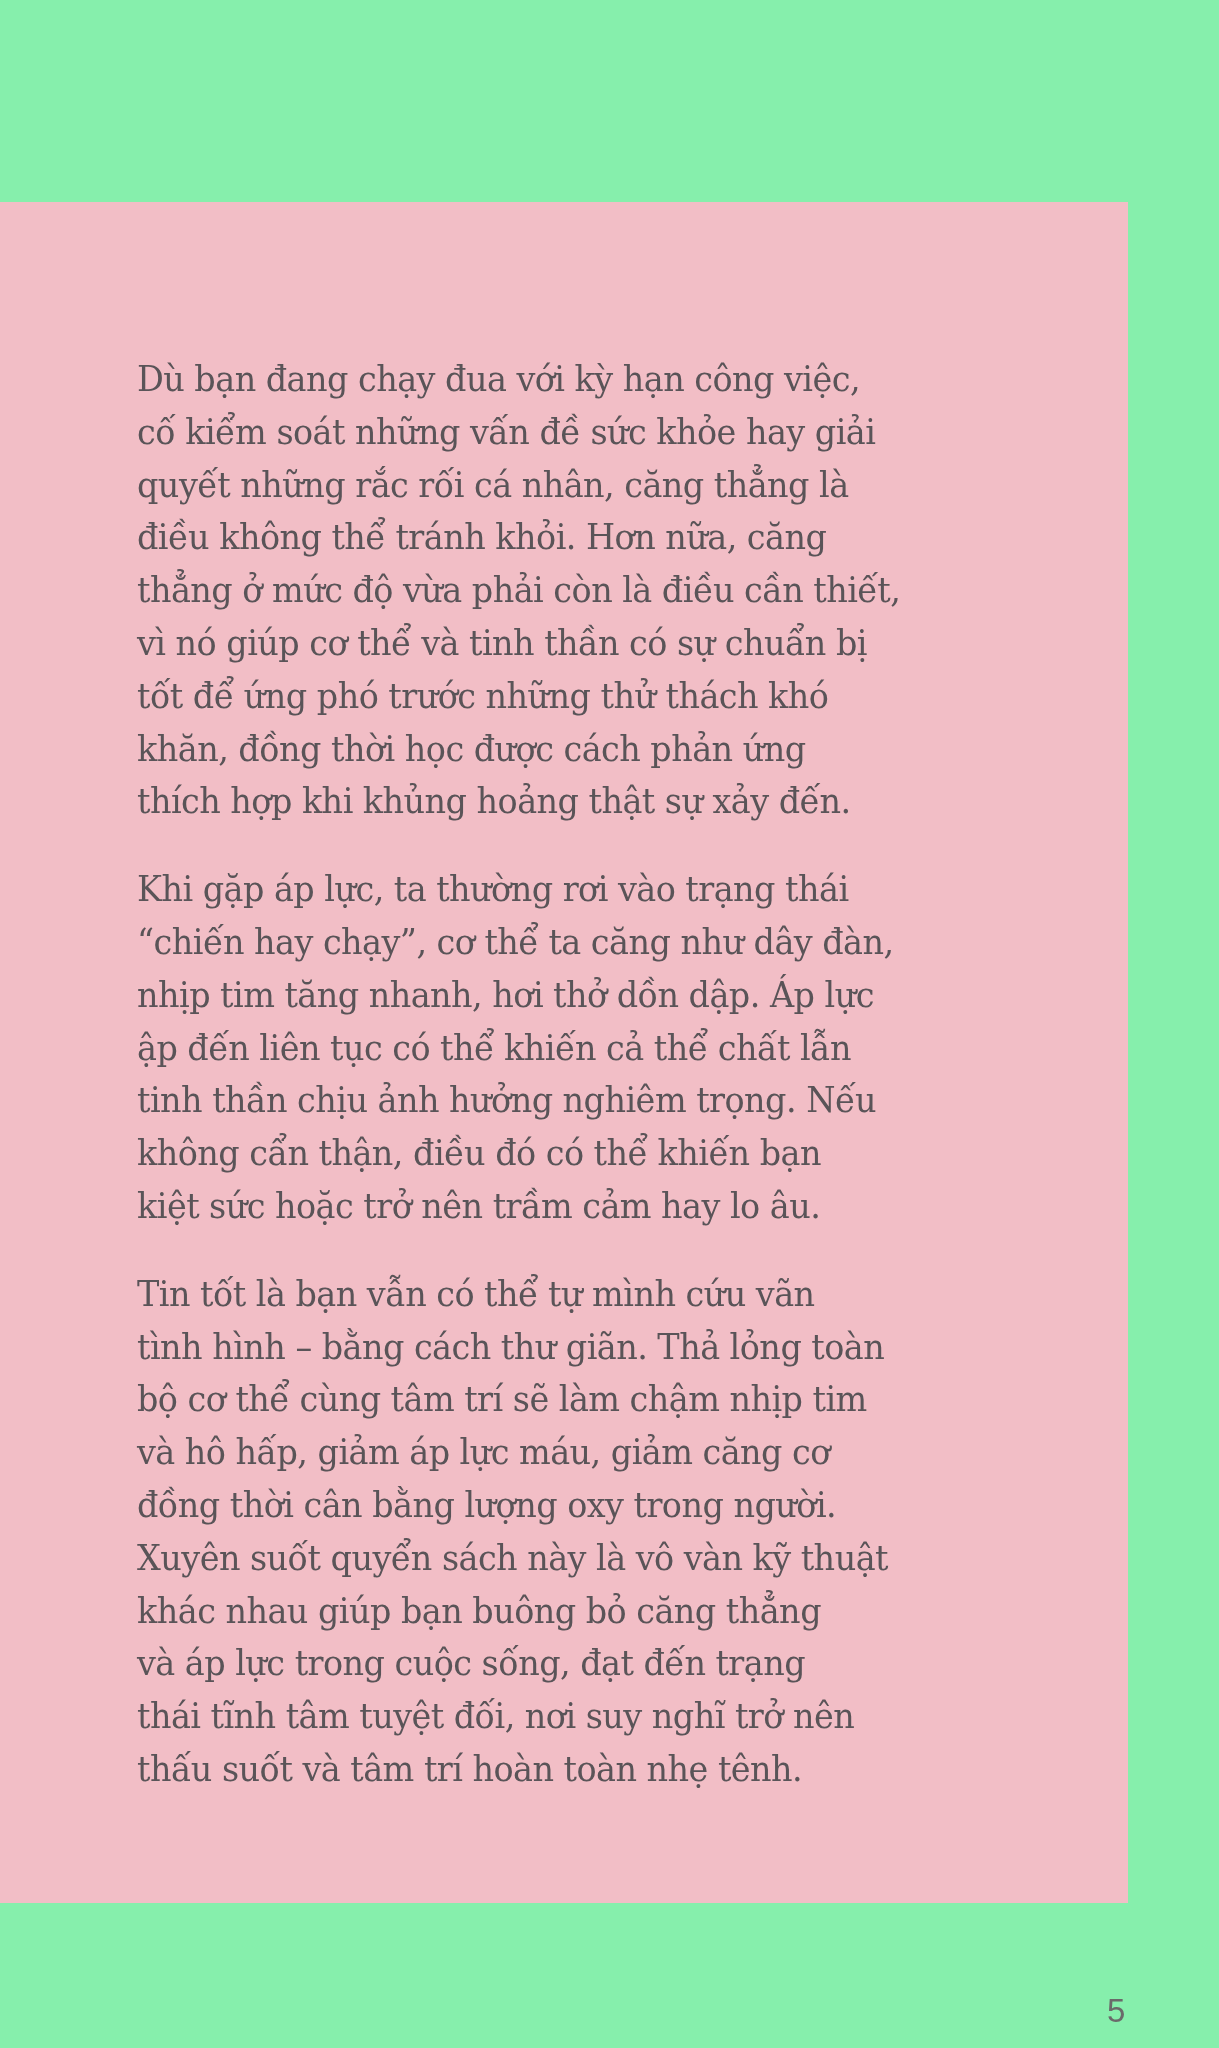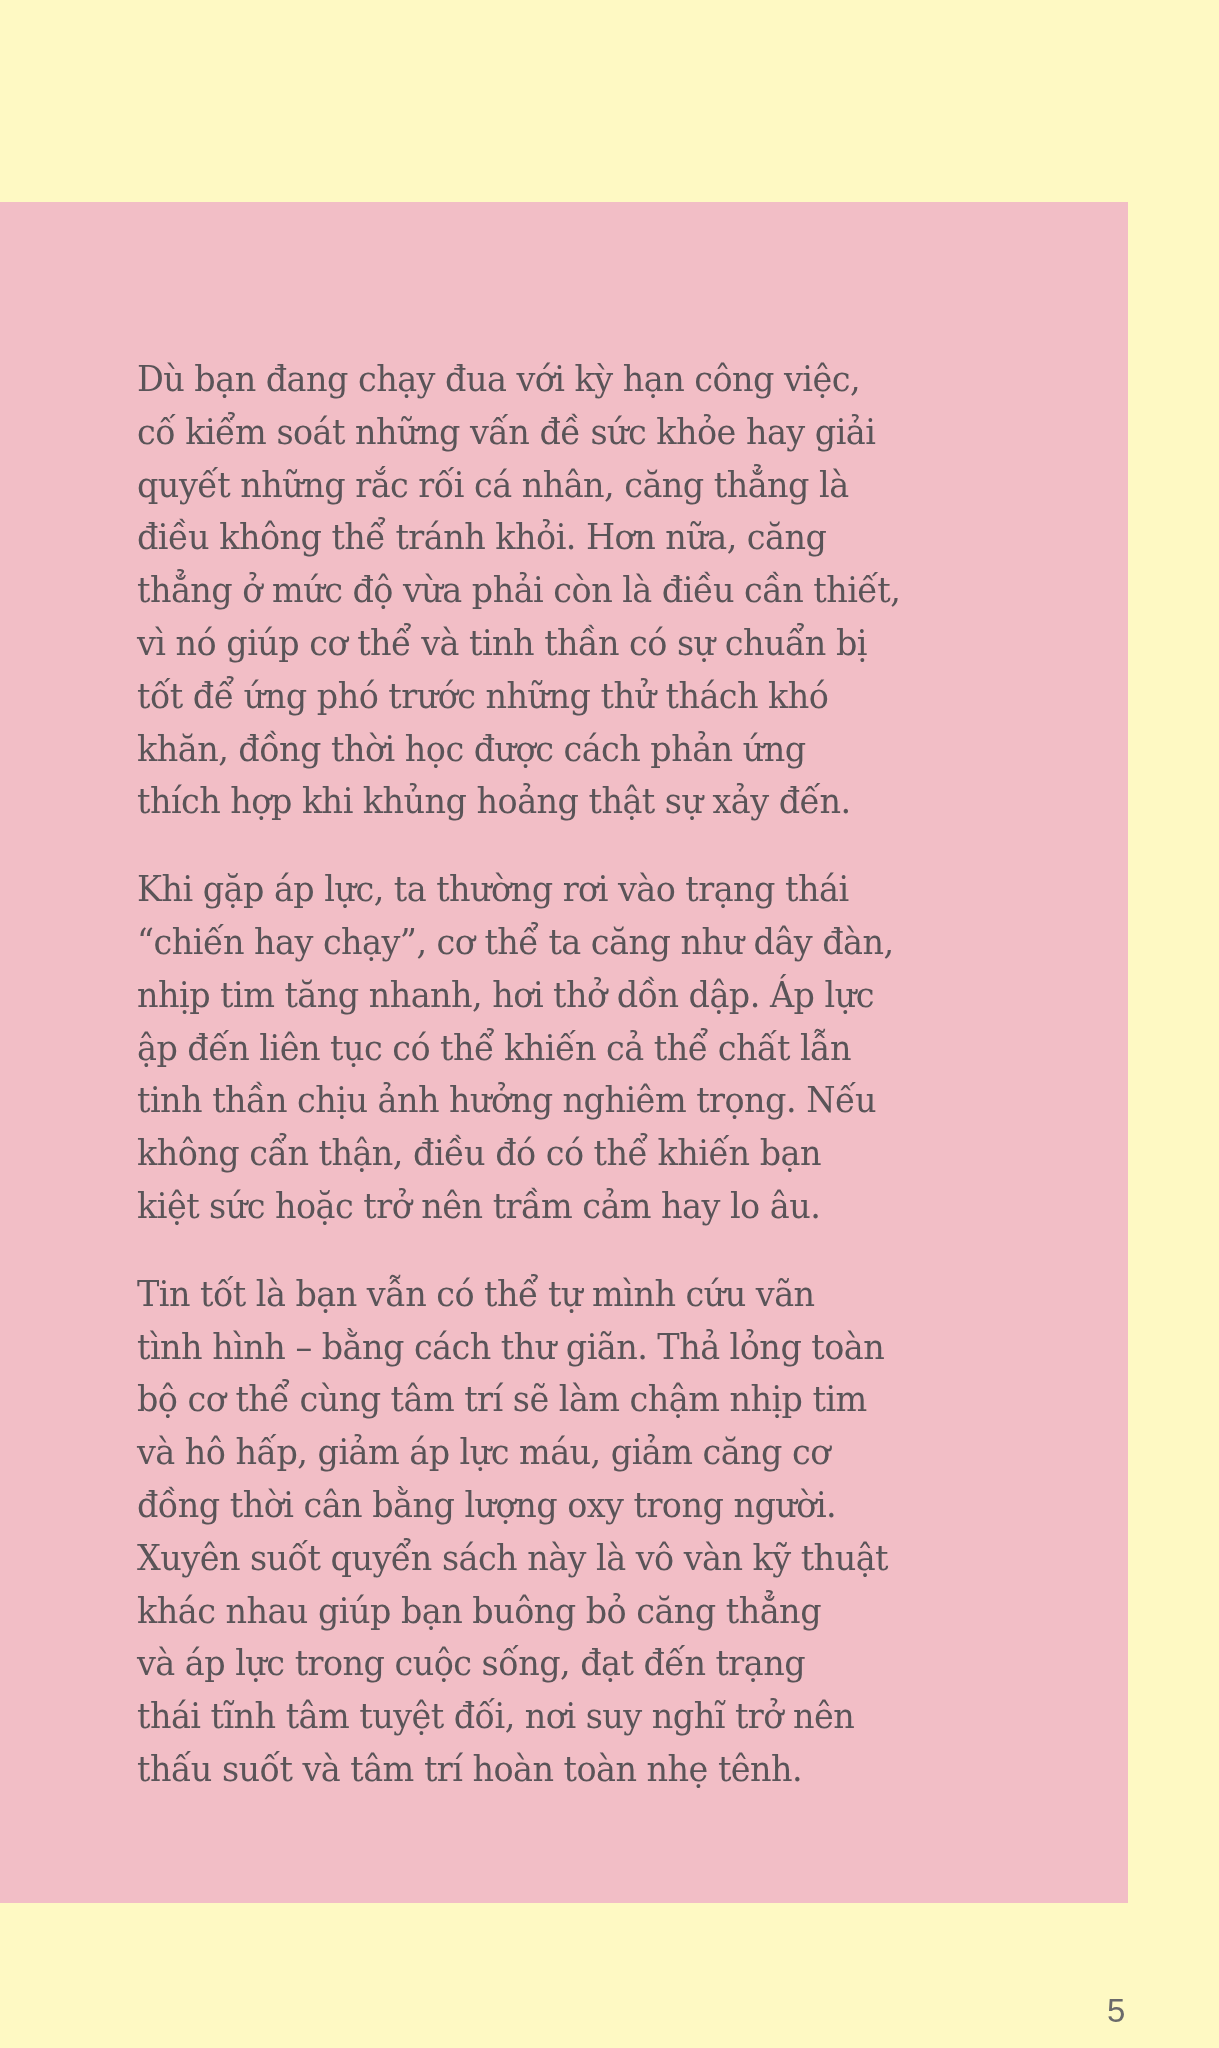--- a/index.html
+++ b/index.html
@@ -11,21 +11,21 @@
       height: 2048px;
       background: #ffffff;
       position: relative;
       overflow: hidden;
     }
     .page {
       position: absolute;
       left: 0; top: 0;
       width: 1219px;
       height: 2048px;
-      background: #fef9c3;
+      background: #86efac;
     }
     .pink-panel {
       position: absolute;
       left: 0;
       top: 202px;
       width: 1128px;
       height: 1701px;
       background: #F2BEC6;
     }
     .text-block {

